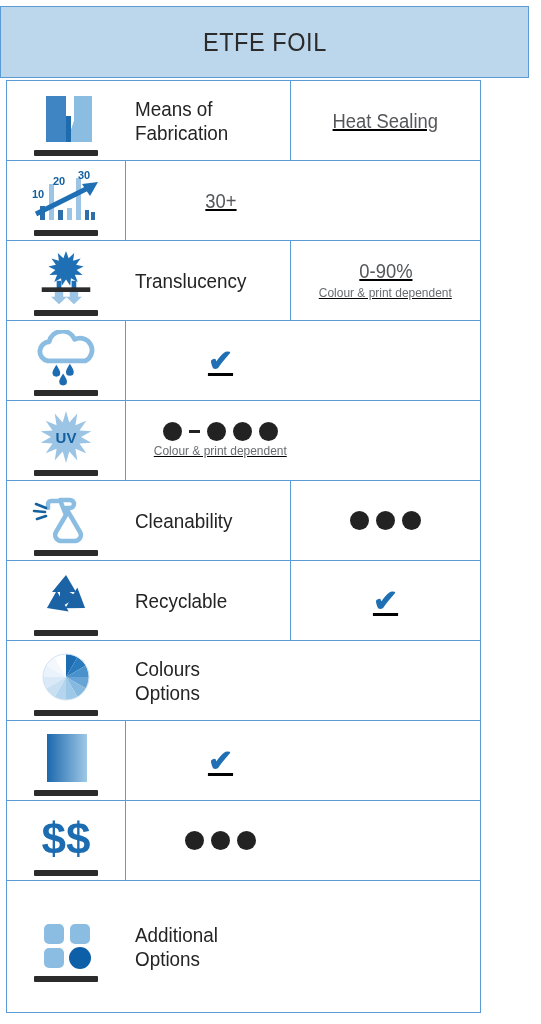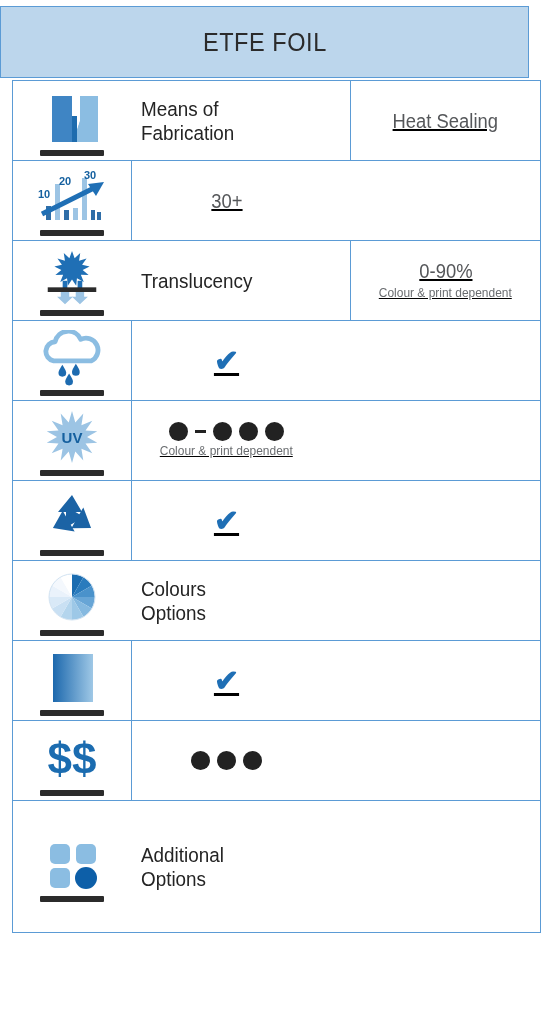--- a/index.html
+++ b/index.html
@@ -40,23 +40,23 @@
     letter-spacing: 0.6px;
     color: #2b2b2b;
     font-weight: 400;
     font-family: "Liberation Sans", sans-serif;
     transform: scaleX(0.94);
   }
 
   
   .table {
     position: absolute;
-    left: 12px;
+    left: 6px;
     top: 80px;
-    width: 529px;
+    width: 475px;
     box-sizing: border-box;
     border-left: 1.4px solid #5b9bd5;
     border-right: 1.4px solid #5b9bd5;
     border-bottom: 1.4px solid #5b9bd5;
   }
   .row {
     display: flex;
     box-sizing: border-box;
     border-top: 1.4px solid #5b9bd5;
     min-height: 80px;
@@ -301,29 +301,56 @@
             <span class="dot"></span>
           </div>
           <div class="value-sub">Colour &amp; print dependent</div>
         </div>
       </div>
       <div class="row">
         <div class="cell-icon">
           <div class="icon-wrap">
             <div class="icon-art">
               <svg viewBox="0 0 92 56" width="92" height="56" xmlns="http://www.w3.org/2000/svg">
+                <path d="M40 10 h10 a4 4 0 0 1 0 8 h-4 l14 24 a6 6 0 0 1 -5 9 h-14 a6 6 0 0 1 -5 -9 l10 -17 z" fill="none" stroke="#8bbde2" stroke-width="4.5" stroke-linejoin="round"></path>
+                <path d="M38 11 h-7 a3 3 0 0 0 -3 3 v4" fill="none" stroke="#8bbde2" stroke-width="4.5" stroke-linecap="round"></path>
+                <path d="M26 18 L16 14 M25 22 L14 21 M26 26 L17 29" stroke="#15609f" stroke-width="2.6" stroke-linecap="round"></path>
+              </svg>
+            </div>
+            <div class="base-bar"></div>
+          </div>
+        </div>
+        <div class="cell-label">
+          <div class="label-text">Cleanability</div>
+        </div>
+        <div class="cell-value">
+          <div class="dots">
+            <span class="dot"></span>
+            <span class="dot"></span>
+            <span class="dot"></span>
+          </div>
+        </div>
+      </div>
+      <div class="row">
+        <div class="cell-icon">
+          <div class="icon-wrap">
+            <div class="icon-art">
+              <svg viewBox="0 0 92 56" width="92" height="56" xmlns="http://www.w3.org/2000/svg">
                 <g fill="#1b63a5">
                   <path d="M46 5 L56 22 L48 22 L48 30 L40 30 L40 22 L32 22 Z" transform="rotate(0 46 27)"></path>
                   <path d="M46 5 L56 22 L48 22 L48 30 L40 30 L40 22 L32 22 Z" transform="rotate(120 46 27)"></path>
                   <path d="M46 5 L56 22 L48 22 L48 30 L40 30 L40 22 L32 22 Z" transform="rotate(240 46 27)"></path>
                 </g>
               </svg>
             </div>
             <div class="base-bar"></div>
           </div>
+        </div>
+        <div class="cell-label">
+          <div class="label-text">Recyclable</div>
         </div>
         <div class="cell-value">
           <div class="check">✔</div>
         </div>
       </div>
       <div class="row">
         <div class="cell-icon">
           <div class="icon-wrap">
             <div class="icon-art">
               <svg viewBox="0 0 92 56" width="92" height="56" xmlns="http://www.w3.org/2000/svg">

